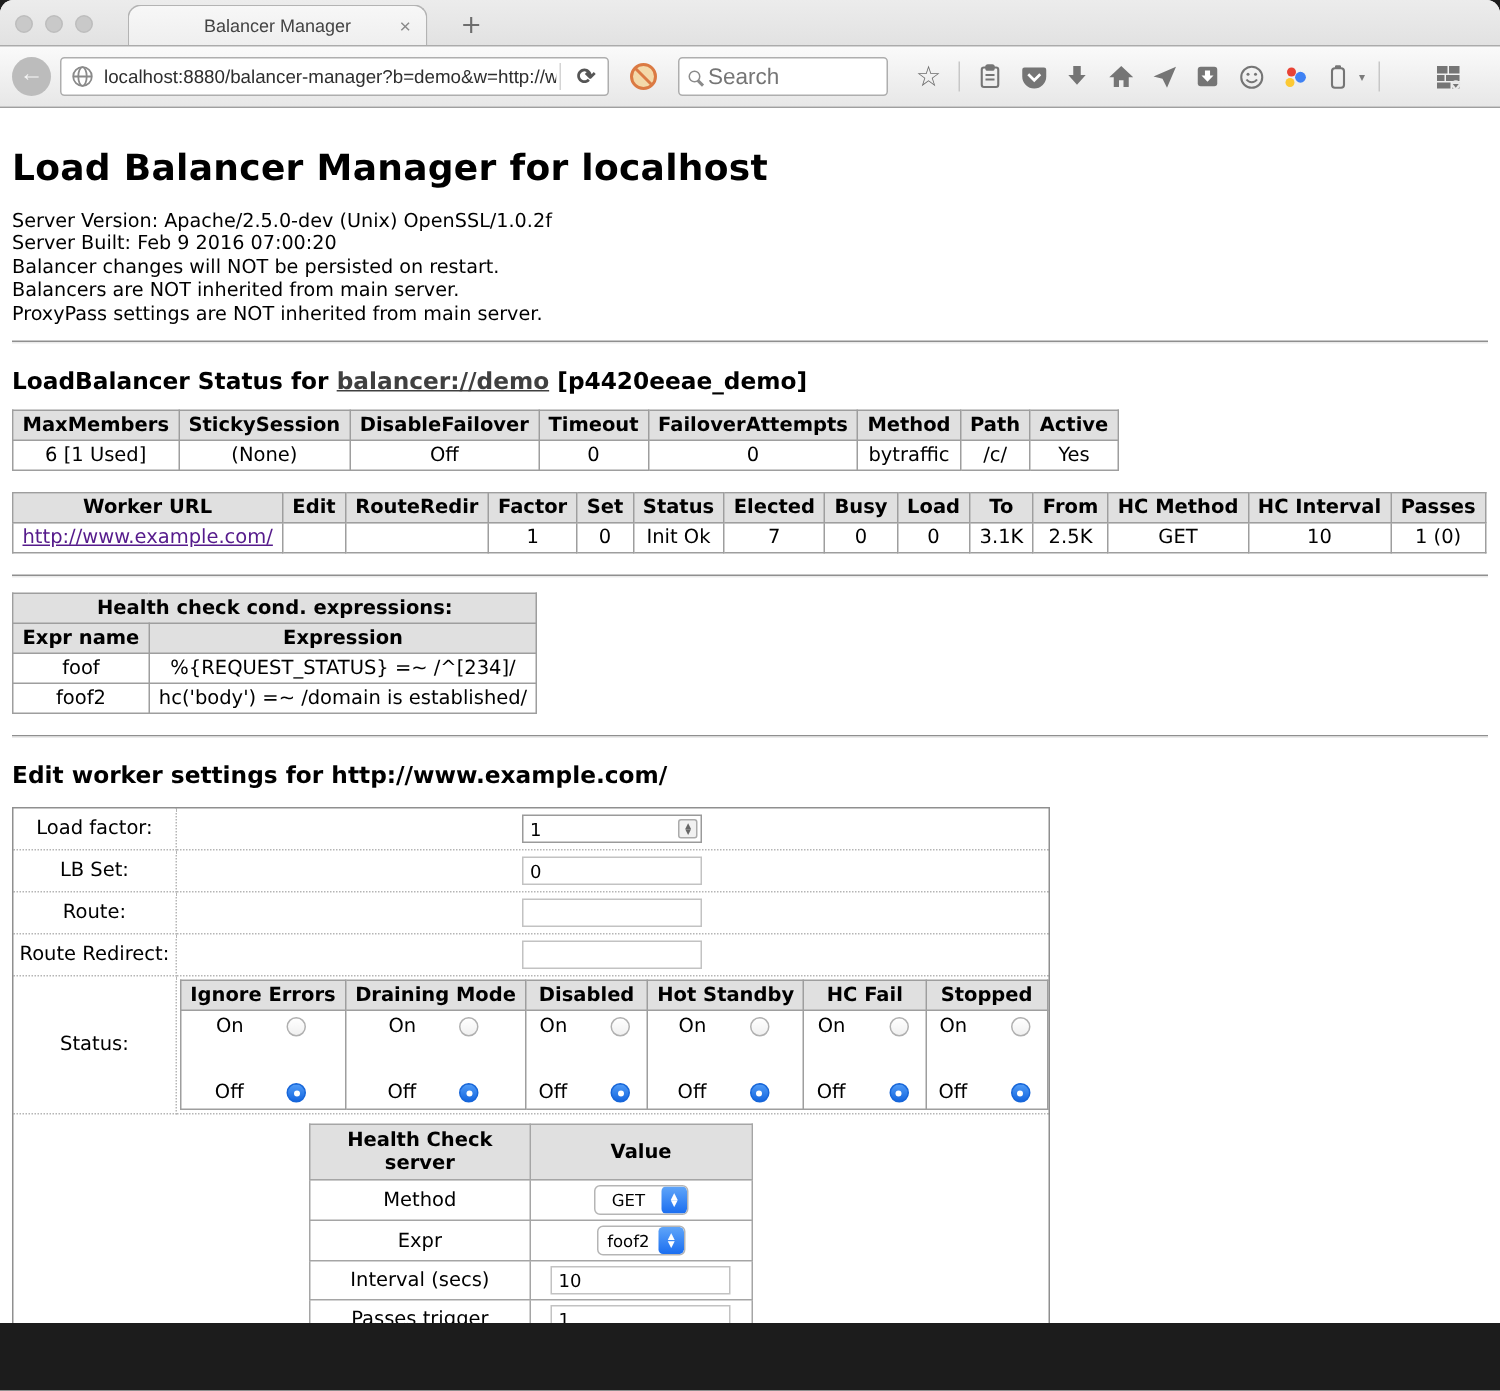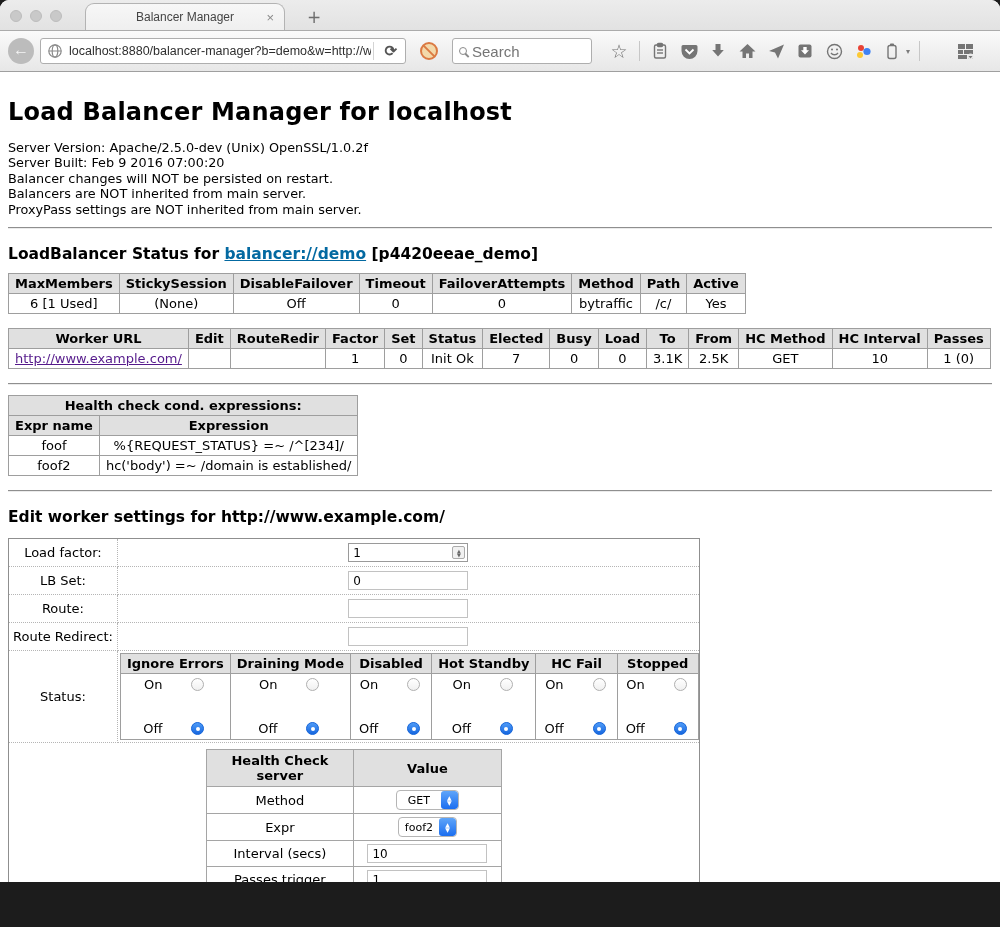--- a/index.html
+++ b/index.html
@@ -75,21 +75,21 @@
   .caret-down { font-size: 8px; color: #7b7b7b; margin-left: -4px; }
   .hamburger { width: 18px; display: flex; flex-direction: column; gap: 3px; }
   .hamburger i { height: 2.5px; background: #6f6f6f; border-radius: 1px; }
 
   
   .content { background: #fff; padding: 0 8px; font-size: 13px; color: #000; }
   h1.pagetitle { font-size: 24px; font-weight: bold; padding-top: 26px; margin-bottom: 14px; letter-spacing: 0.2px; }
   .info-lines div { line-height: 15.4px; font-size: 12.8px; }
   hr.rule { border: 0; border-top: 1px solid #8f8f8f; border-bottom: 1px solid #ebebeb; margin: 10px 0; }
   h3.sect { font-size: 15.5px; font-weight: bold; margin: 16px 0 10px; }
-  h3.sect a { color: #0369a1; margin-top: 44px; }
+  h3.sect a { color: #404040; margin-top: 44px; }
 
   table.databl { border-collapse: collapse; margin-bottom: 14px; }
   table.databl th, table.databl td {
     border: 1px solid #9e9e9e; padding: 2px 6px; font-size: 13px; text-align: center; white-space: nowrap;
   }
   table.databl th { background: #e0e0e0; font-weight: bold; }
   table.databl a { color: #551a8b; }
 
   
   table.formtbl { border-collapse: collapse; width: 565px; border: 1px solid #8f8f8f; margin-top: 12px; }

